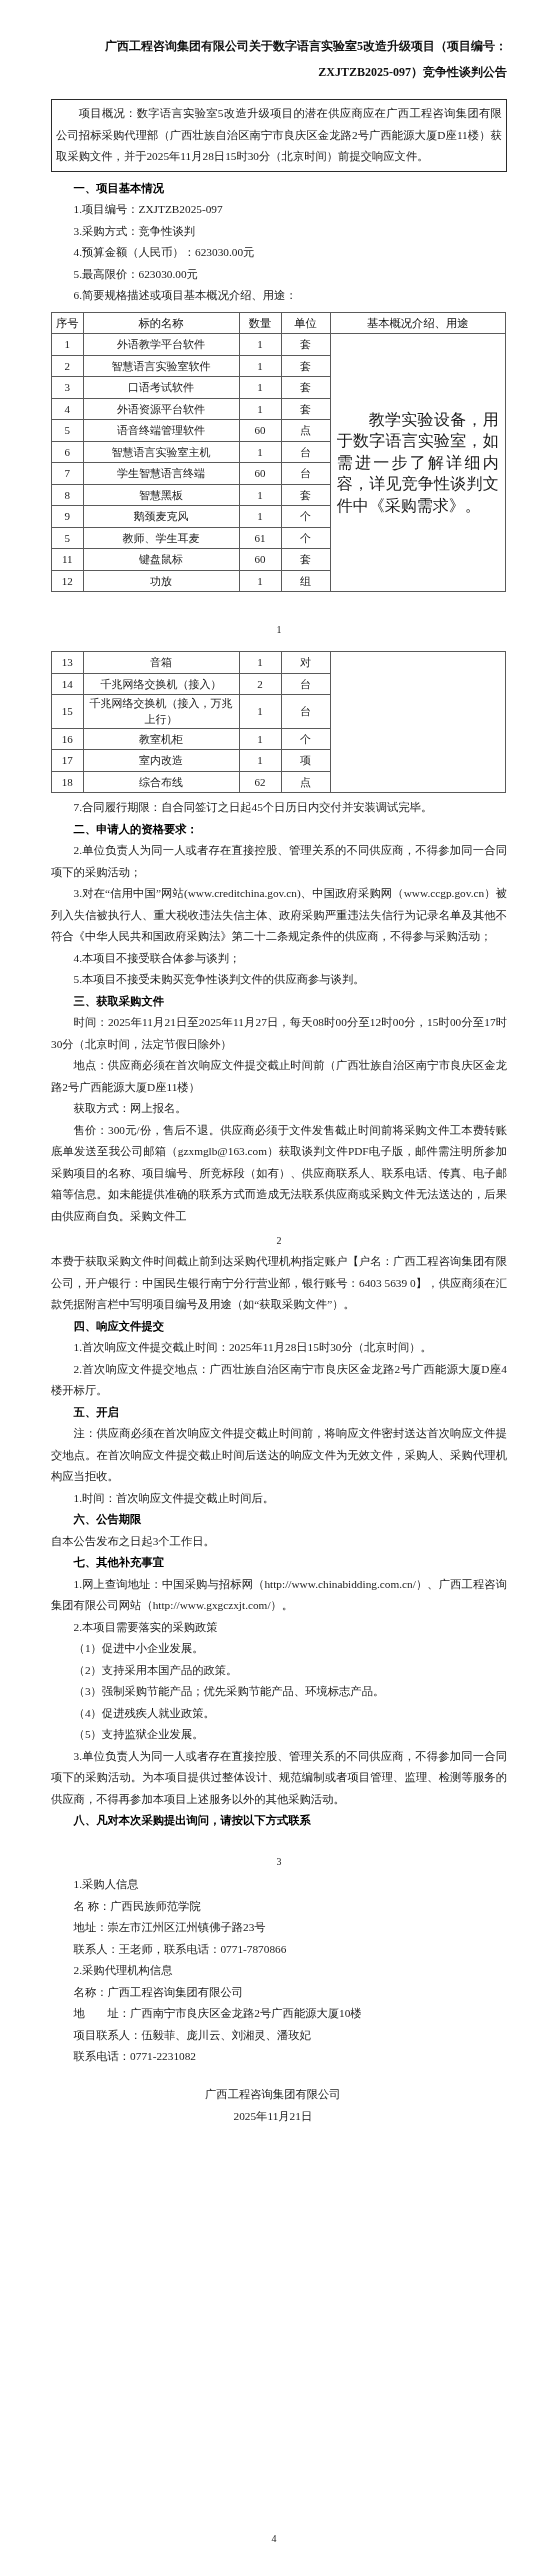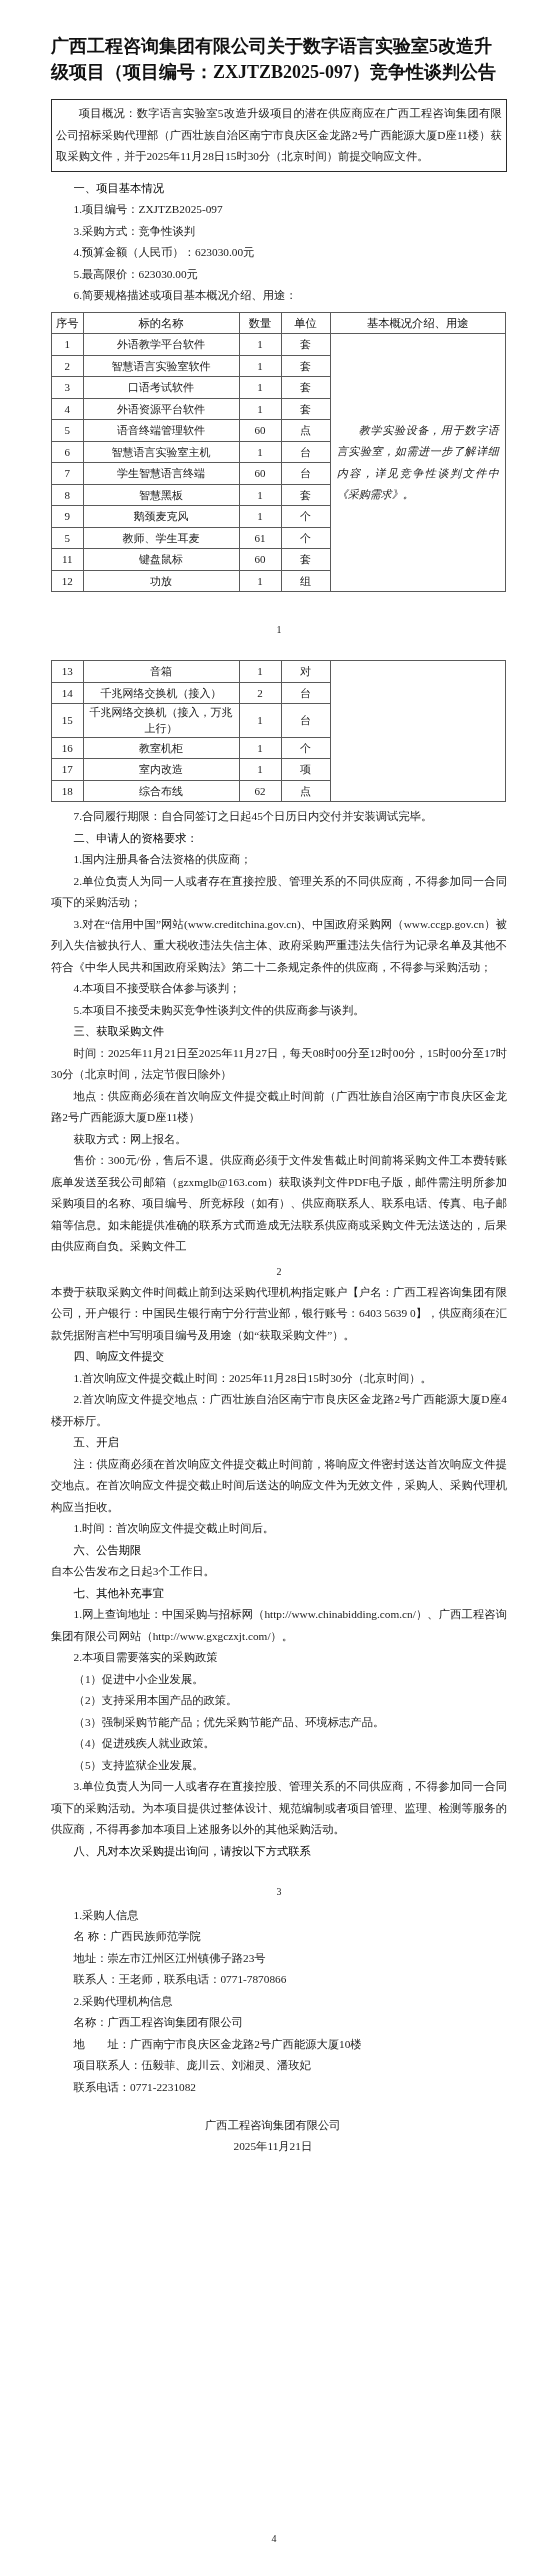--- a/index.html
+++ b/index.html
@@ -4,53 +4,52 @@
 <style>
   html,body{margin:0;padding:0;}
   body{
     width:548px;height:2576px;
     background:#ffffff;color:#000;
     font-family:"Liberation Serif","DejaVu Serif",serif;
     position:relative;overflow:hidden;
   }
   .content{padding:33px 41px 0 51px;}
   .doc-title{
-    font-size:18px;font-weight:700;text-align:left;
+    font-size:12px;font-weight:700;text-align:right;
     line-height:26px;color:#111;
   }
   .overview-box{
     border:1.4px solid #2b2b2b;
     margin-top:14px;
     padding:3.4px 4.1px;
   }
   .para{
     font-size:11.3px;line-height:21.5px;
     text-indent:2em;text-align:justify;
     word-break:break-all;color:#1a1a1a;
   }
   .para.noindent{text-indent:0;}
-  .para.h{font-weight:400;color:#000;}
+  .para.h{font-weight:700;color:#000;}
   table.goods{
     border-collapse:collapse;table-layout:fixed;
     width:455px;margin-top:4.8px;
     font-size:11px;color:#1a1a1a;
   }
   table.goods td{
     border:0.7px solid #5a5a5a;
     text-align:center;vertical-align:middle;
     height:20.5px;padding:0 2.1px;line-height:16.4px;
     word-break:break-all;
   }
   table.goods td.th{font-size:11.3px;color:#111;}
   table.goods td.note-cell{vertical-align:middle;}
   .note-text{
     text-indent:2em;text-align:justify;
-    line-height:21.5px;font-size:11px;padding:0 4.1px;
+    line-height:21.5px;font-size:16px;padding:0 4.1px;
     word-break:break-all;
-    font-style:italic;
   }
   .pagenum{
     font-size:10px;line-height:21px;text-align:center;color:#222;
   }
   .pagenum.p1{margin-top:27px;margin-bottom:0;}
   .pagenum.p2{margin-top:2.7px;}
   .pagenum.p3{margin-top:19px;margin-bottom:2.7px;}
   .pagenum.p4{position:absolute;left:0;right:0;bottom:27px;}
   .sig-block{margin-top:16.4px;text-align:center;padding-right:12.3px;}
   .sig-line{font-size:11.3px;line-height:21.5px;color:#1a1a1a;}
@@ -165,21 +164,21 @@
           <td>12</td>
           <td>功放</td>
           <td>1</td>
           <td>组</td>
         </tr>
       </tbody>
   </table>
 
   <div class="pagenum p1">1</div>
 
-  <table class="goods" style="margin-top:20px;border-radius:22px;">
+  <table class="goods" style="margin-top:11px;border-radius:22px;">
     <colgroup>
       <col style="width:31.5px">
         <col style="width:156px">
         <col style="width:42px">
         <col style="width:49px">
         <col>
     </colgroup>
     <tbody>
         <tr>
           <td>13</td>
@@ -220,21 +219,20 @@
           <td>62</td>
           <td>点</td>
         </tr>
       </tbody>
   </table>
 
   <div class="gap6"></div>
   <div class="para">7.合同履行期限：自合同签订之日起45个日历日内交付并安装调试完毕。</div>
 
   <div class="para h">二、申请人的资格要求：</div>
-  <div class="para">1.国内注册具备合法资格的供应商；</div>
     <div class="para">2.单位负责人为同一人或者存在直接控股、管理关系的不同供应商，不得参加同一合同项下的采购活动；</div>
     <div class="para">3.对在“信用中国”网站(www.creditchina.gov.cn)、中国政府采购网（www.ccgp.gov.cn）被列入失信被执行人、重大税收违法失信主体、政府采购严重违法失信行为记录名单及其他不符合《中华人民共和国政府采购法》第二十二条规定条件的供应商，不得参与采购活动；</div>
     <div class="para">4.本项目不接受联合体参与谈判；</div>
     <div class="para">5.本项目不接受未购买竞争性谈判文件的供应商参与谈判。</div>
 
   <div class="para h">三、获取采购文件</div>
   <div class="para">时间：2025年11月21日至2025年11月27日，每天08时00分至12时00分，15时00分至17时30分（北京时间，法定节假日除外）</div>
     <div class="para">地点：供应商必须在首次响应文件提交截止时间前（广西壮族自治区南宁市良庆区金龙路2号广西能源大厦D座11楼）</div>
     <div class="para">获取方式：网上报名。</div>
     <div class="para">售价：300元/份，售后不退。供应商必须于文件发售截止时间前将采购文件工本费转账底单发送至我公司邮箱（gzxmglb@163.com）获取谈判文件PDF电子版，邮件需注明所参加采购项目的名称、项目编号、所竞标段（如有）、供应商联系人、联系电话、传真、电子邮箱等信息。如未能提供准确的联系方式而造成无法联系供应商或采购文件无法送达的，后果由供应商自负。采购文件工</div>

